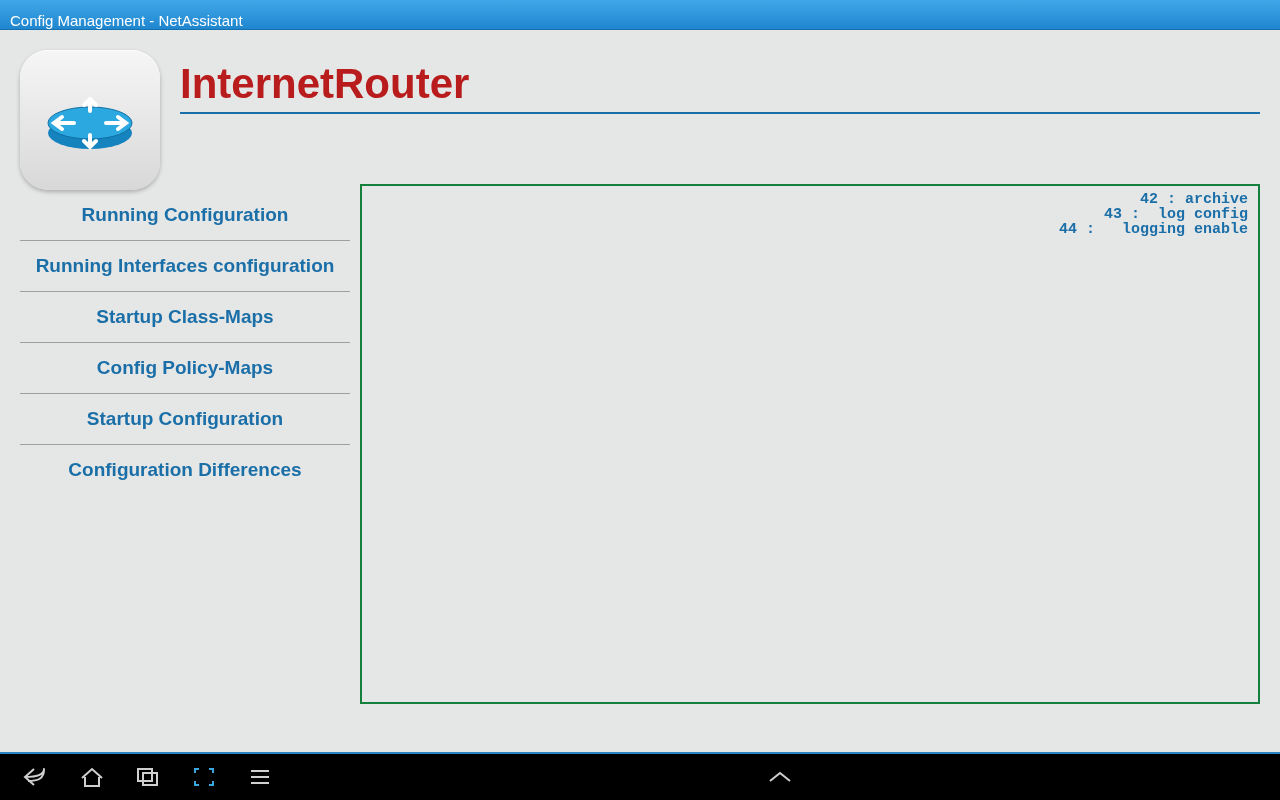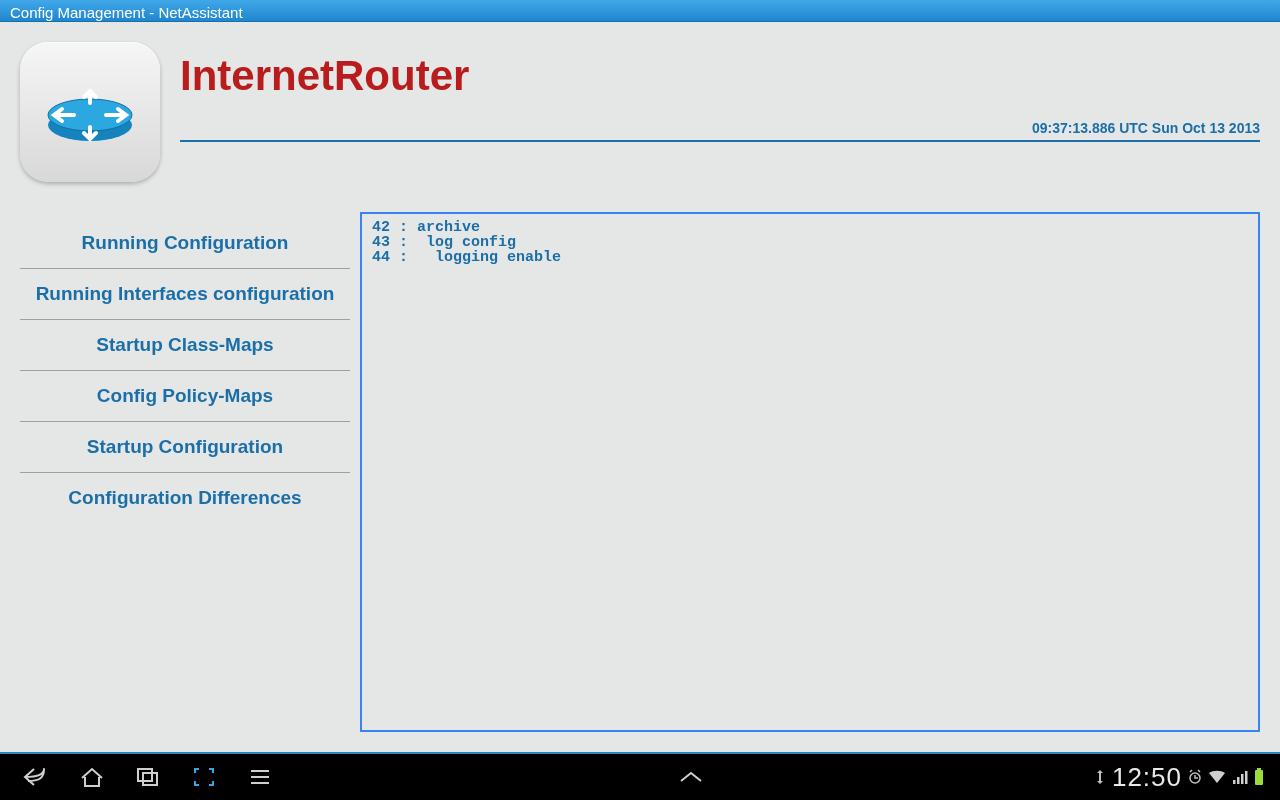--- a/index.html
+++ b/index.html
@@ -76,24 +76,25 @@
     font-size: 19px;
     font-weight: 700;
     padding: 14px 4px;
     border-bottom: 1px solid #9f9f9f;
     cursor: pointer;
   }
   .menu-item:last-child { border-bottom: none; }
 
   .output-col { flex: 1; }
   .output-box {
-    border: 2px solid #3b82f6;
+    border: 2px solid #15803d;
     min-height: 520px;
     padding: 6px 10px;
     background: #e5e6e6;
+    text-align: right;
   }
   .output-text {
     font-family: "Courier New", monospace;
     font-size: 15px;
     color: #1b6fa8;
     white-space: pre;
     line-height: 1.0;
     font-weight: 600;
   }
 
@@ -148,21 +149,20 @@
         <path d="M50 26 L50 16 M44 20 L50 14 L56 20"></path>
         <path d="M50 50 L50 60 M44 56 L50 62 L56 56"></path>
         <path d="M34 38 L16 38 M22 32 L14 38 L22 44"></path>
         <path d="M66 38 L84 38 M78 32 L86 38 L78 44"></path>
       </g>
     </svg>
   </div>
 
   <div class="header-row">
     <div class="device-title">InternetRouter</div>
-    <div class="timestamp">09:37:13.886 UTC Sun Oct 13 2013</div>
   </div>
   <hr class="header-divider">
 
   <div class="body-row">
     <div class="menu-col">
       <div class="menu-item">Running Configuration</div>
       <div class="menu-item">Running Interfaces configuration</div>
       <div class="menu-item">Startup Class-Maps</div>
       <div class="menu-item">Config Policy-Maps</div>
       <div class="menu-item">Startup Configuration</div>
@@ -210,37 +210,13 @@
   </div>
 
   <div class="nav-spacer">
     <div class="nav-btn">
       <svg width="28" height="16" viewBox="0 0 28 16" fill="none" stroke="#cfcfcf" stroke-width="2">
         <path d="M4 12 L14 4 L24 12"></path>
       </svg>
     </div>
   </div>
 
-  <div class="nav-right">
-    <svg class="small-ico" width="12" height="16" viewBox="0 0 12 16">
-      <path d="M6 1 L9 4 H7 V8 H5 V4 H3 Z M6 15 L3 12 H5 V8 H7 V12 H9 Z" fill="#bfbfbf"></path>
-    </svg>
-    <span class="clock">12:50</span>
-    <svg class="small-ico" width="14" height="16" viewBox="0 0 14 16">
-      <circle cx="7" cy="9" r="5" fill="none" stroke="#bfbfbf" stroke-width="1.5"></circle>
-      <path d="M7 6 V9 H10" stroke="#bfbfbf" stroke-width="1.5" fill="none"></path>
-      <path d="M2 3 L4 1 M12 3 L10 1" stroke="#bfbfbf" stroke-width="1.5"></path>
-    </svg>
-    <svg width="18" height="14" viewBox="0 0 18 14">
-      <path d="M9 13 L1 3 C 5 0, 13 0, 17 3 Z" fill="#cfcfcf"></path>
-    </svg>
-    <svg width="16" height="14" viewBox="0 0 16 14">
-      <rect x="1" y="10" width="2.5" height="4" fill="#cfcfcf"></rect>
-      <rect x="5" y="7" width="2.5" height="7" fill="#cfcfcf"></rect>
-      <rect x="9" y="4" width="2.5" height="10" fill="#cfcfcf"></rect>
-      <rect x="13" y="1" width="2.5" height="13" fill="#cfcfcf"></rect>
-    </svg>
-    <svg width="10" height="18" viewBox="0 0 10 18">
-      <rect x="1" y="2" width="8" height="15" rx="1" fill="#9bdc3a"></rect>
-      <rect x="3" y="0" width="4" height="2.5" fill="#9bdc3a"></rect>
-    </svg>
-  </div>
 </div>
 
 </body></html>

